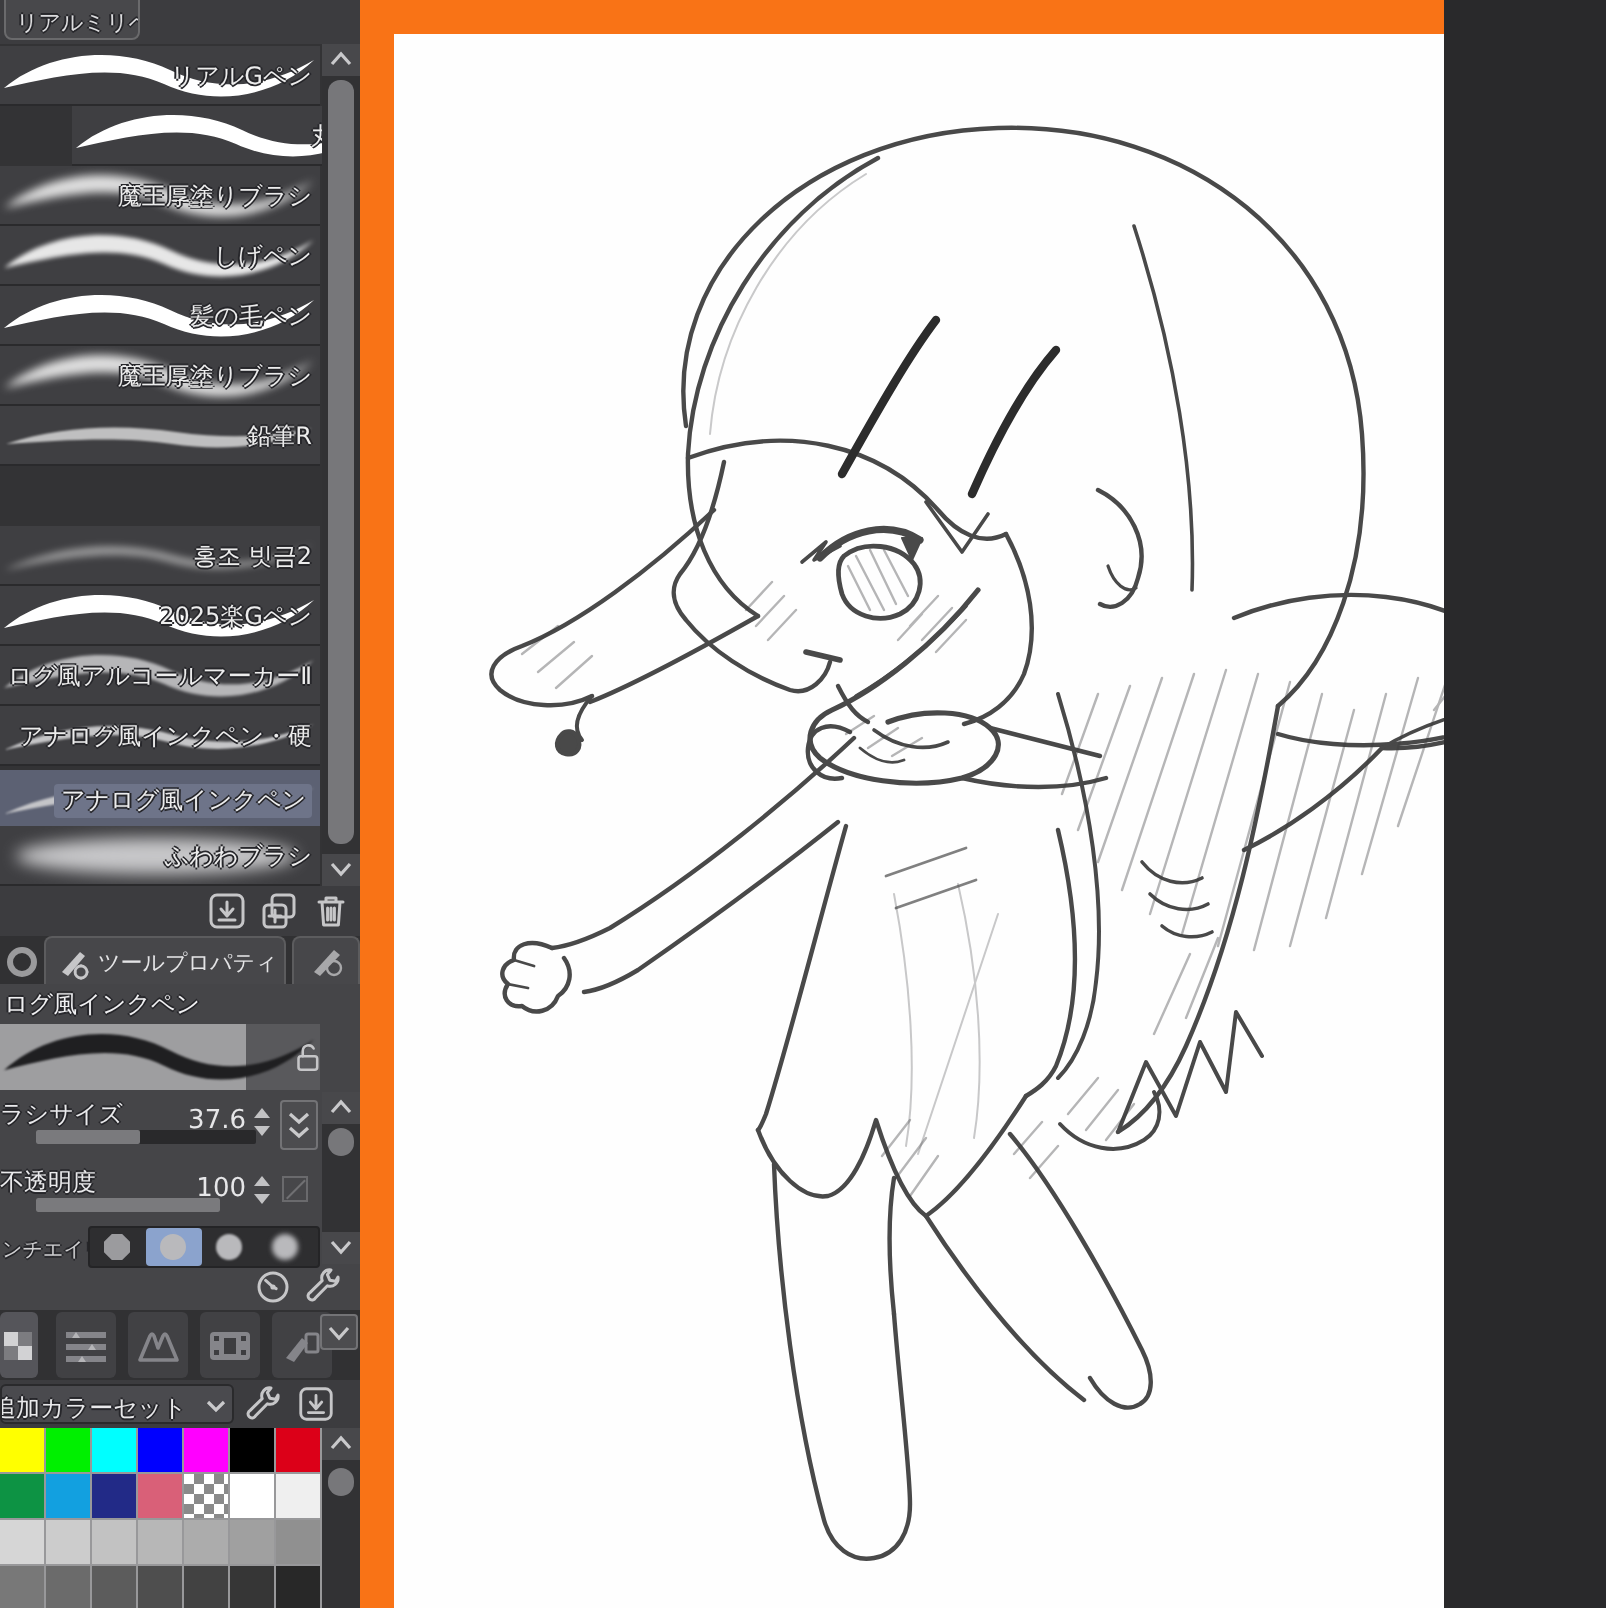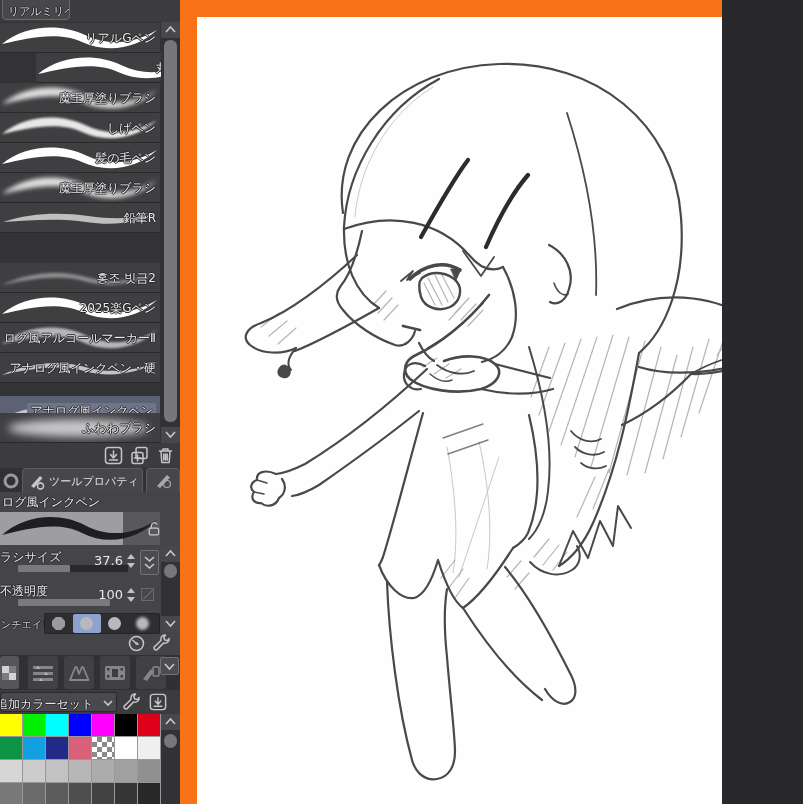--- a/index.html
+++ b/index.html
@@ -151,21 +151,21 @@
             <path d="M2 21 C 25 2, 60 0, 85 12 C 110 24, 135 20, 157 7 C 138 25, 108 31, 82 19 C 58 8, 28 15, 2 21 Z" fill="#bdbdbf" opacity="0.95" style="filter:blur(0.8px)"></path>
           </svg>
           <span class="blabel jp">ログ風アルコールマーカーⅡ</span>
         </div>
         <div class="brow" style="top: 331px;">
           <svg class="bthumb" viewBox="0 0 160 30" preserveAspectRatio="none">
             <path d="M2 22 C 30 9, 60 7, 85 14 C 110 21, 135 18, 157 9 C 136 21, 108 25, 84 18 C 60 11, 30 16, 2 22 Z" fill="#d4d4d6" opacity="0.9" style="filter:blur(0.4px)"></path>
           </svg>
           <span class="blabel jp">アナログ風インクペン・硬</span>
         </div>
-        <div class="brow sel" style="top: 374px;">
+        <div class="brow sel" style="top: 363px;">
           <svg class="bthumb" viewBox="0 0 160 30" preserveAspectRatio="none">
             <path d="M2 22 C 30 9, 60 7, 85 14 C 110 21, 135 18, 157 9 C 136 21, 108 25, 84 18 C 60 11, 30 16, 2 22 Z" fill="#d0d0d2" opacity="0.9" style="filter:blur(0.4px)"></path>
           </svg>
           <span class="blabel jp">アナログ風インクペン</span>
         </div>
         <div class="brow" style="top: 391px;">
           <svg class="bthumb" viewBox="0 0 160 30" preserveAspectRatio="none">
             <ellipse cx="78" cy="15" rx="70" ry="9" fill="#d6d6d8" opacity="0.9" style="filter:blur(4px)"></ellipse>
           </svg>
           <span class="blabel jp">ふわわブラシ</span>

